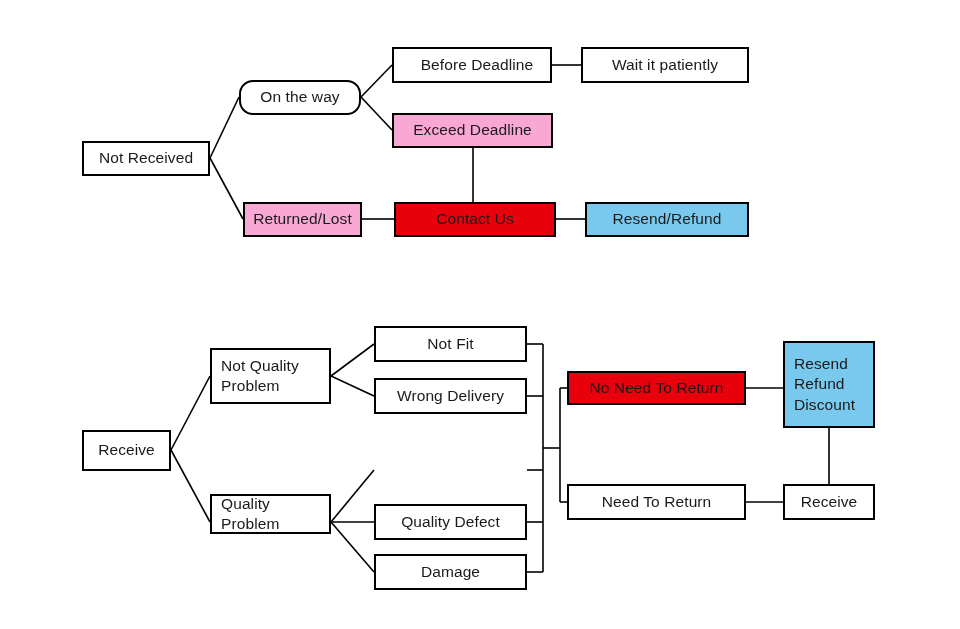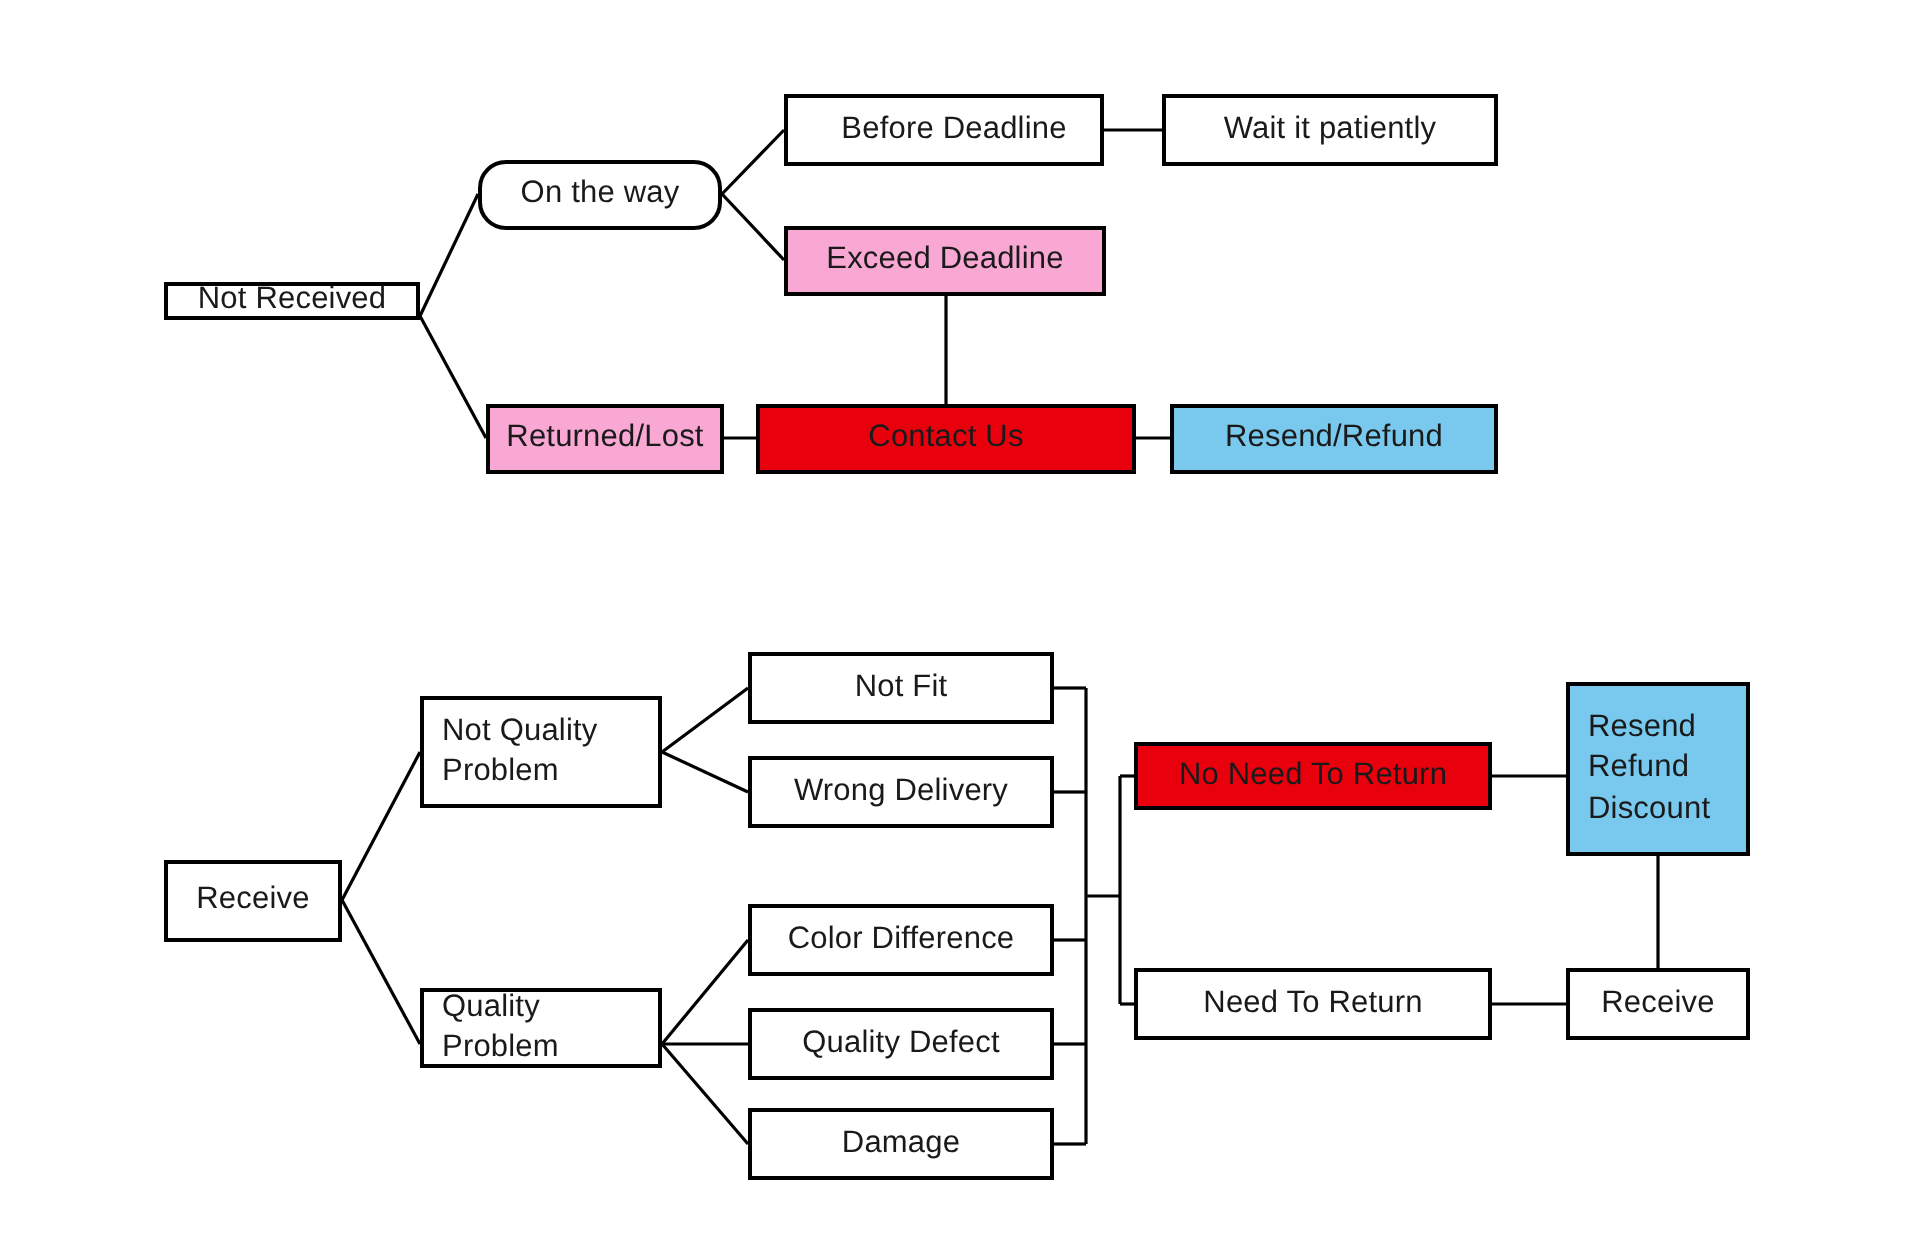--- a/index.html
+++ b/index.html
@@ -99,49 +99,48 @@
       <path d="M560 502 L567 502"></path>
 
       <path d="M746 388 L783 388"></path>
 
       <path d="M746 502 L783 502"></path>
 
       <path d="M829 484 L829 428"></path>
     </g>
   </svg>
 
-  <div class="node" style="left:82px; top:141px; width:128px; height:19px;text-align:center;">Not Received</div>
+  <div class="node" style="left:82px; top:141px; width:128px; height:35px;text-align:center;">Not Received</div>
 
   <div class="node" style="left:239px; top:80px; width:122px; height:35px;border-radius:14px;">On the way</div>
 
   <div class="node" style="left:392px; top:47px; width:160px; height:36px;padding-left:16px;">Before Deadline</div>
 
   <div class="node" style="left:581px; top:47px; width:168px; height:36px;">Wait it patiently</div>
 
   <div class="node green" style="left:392px; top:113px; width:161px; height:35px;">Exceed Deadline</div>
 
   <div class="node green" style="left:243px; top:202px; width:119px; height:35px;">Returned/Lost</div>
 
-  <div class="node red" style="left:378px; top:202px; width:190px; height:35px;">Contact Us</div>
+  <div class="node red" style="left:394px; top:202px; width:162px; height:35px;">Contact Us</div>
 
   <div class="node blue" style="left:585px; top:202px; width:164px; height:35px;">Resend/Refund</div>
 
   <div class="node" style="left:82px; top:430px; width:89px; height:41px;">Receive</div>
 
   <div class="node left-align" style="left:210px; top:348px; width:121px; height:56px;">Not Quality
 Problem</div>
 
   <div class="node left-align" style="left:210px; top:494px; width:121px; height:40px;">Quality
 Problem</div>
 
   <div class="node" style="left:374px; top:326px; width:153px; height:36px;">Not Fit</div>
 
   <div class="node" style="left:374px; top:378px; width:153px; height:36px;">Wrong Delivery</div>
 
-  <div class="node" style="left:374px; top:452px; width:153px; height:36px;">Color Difference</div>
 
   <div class="node" style="left:374px; top:504px; width:153px; height:36px;">Quality Defect</div>
 
   <div class="node" style="left:374px; top:554px; width:153px; height:36px;">Damage</div>
 
   <div class="node red" style="left:567px; top:371px; width:179px; height:34px;">No Need To Return</div>
 
   <div class="node" style="left:567px; top:484px; width:179px; height:36px;">Need To Return</div>
 
   <div class="node blue left-align" style="left:783px; top:341px; width:92px; height:87px;">Resend

